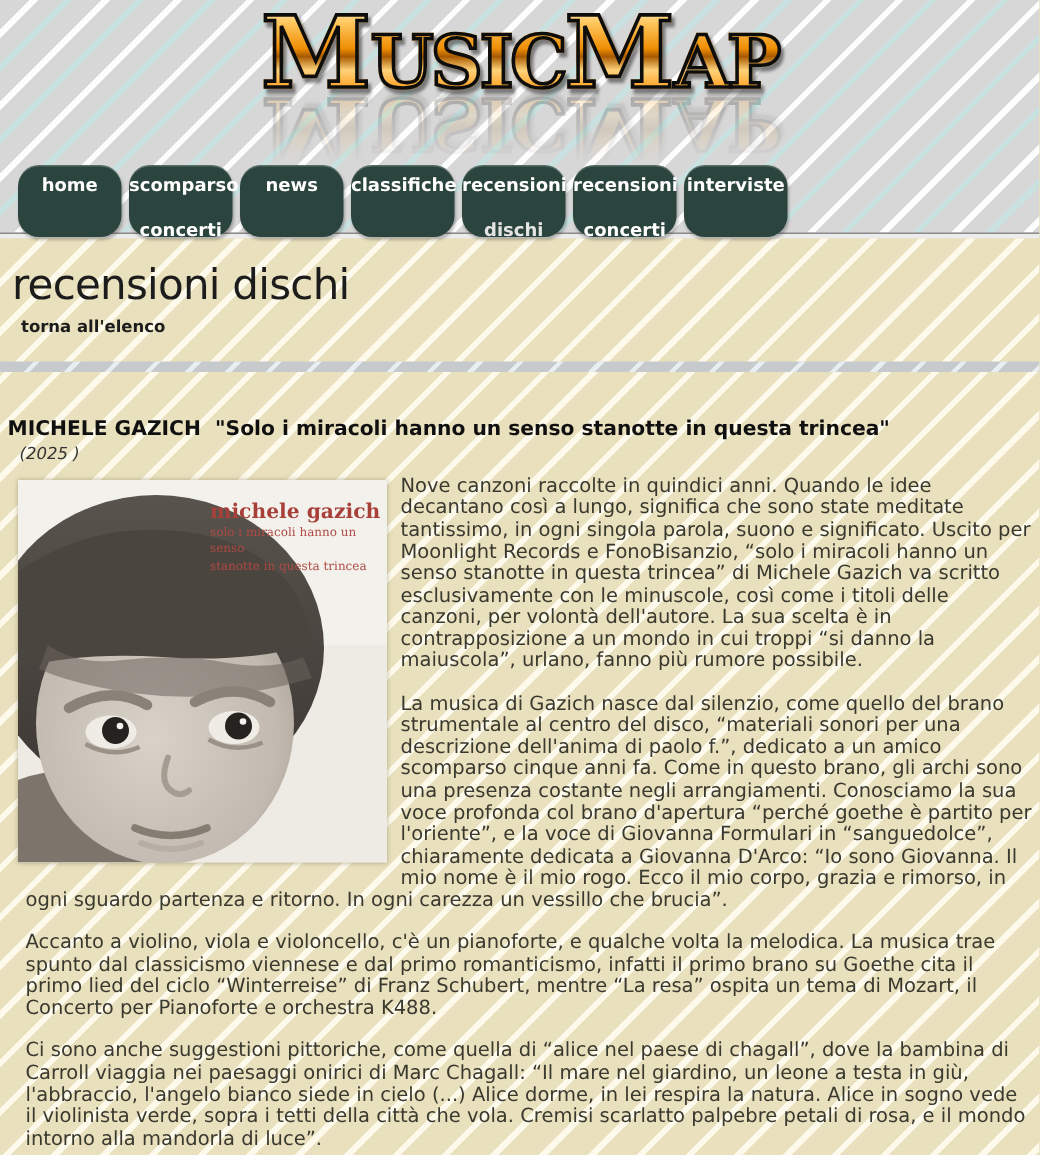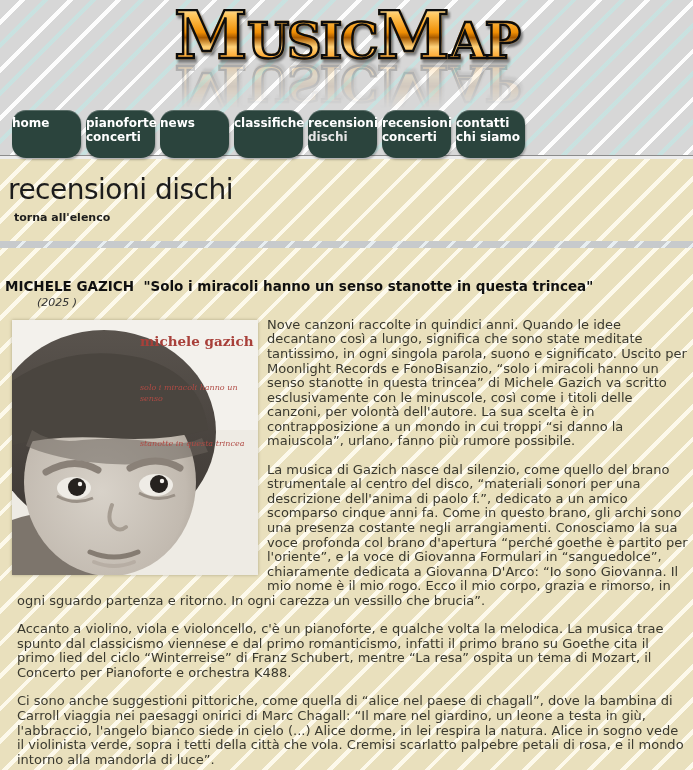--- a/index.html
+++ b/index.html
@@ -42,24 +42,24 @@
   .tagline{
     position:absolute;top:76px;left:0;width:100%;text-align:center;
     font-size:13px;font-weight:bold;letter-spacing:3px;color:#141414;
   }
 
   
   .tabs{position:absolute;top:110px;left:12px;display:flex;gap:5px;z-index:5;}
   .tab{
     width:69px;height:48px;background:#2b443d;border-radius:14px;
     color:#fff;font-weight:bold;font-size:12px;line-height:1.18;
-    text-align:left;padding-top:6px;box-sizing:border-box;cursor:pointer;
+    text-align:center;padding-top:6px;box-sizing:border-box;cursor:pointer;
     box-shadow:inset 0 1px 0 rgba(255,255,255,.22), 1px 2px 2px rgba(0,0,0,.25);
   }
-  .tab .l2{font-weight:bold;}
+  .tab .l2{font-weight:bold;margin-top:16px;}
   .tab.active .l2{color:#e5e5e5;}
 
   
   .content{
     position:relative;height:757px;
     background-color:#e9e0bd;
     background-image:repeating-linear-gradient(135deg,
       rgba(255,255,255,0) 0 19px, rgba(255,252,240,.9) 19px 23px);
   }
   .section-title{
@@ -74,38 +74,38 @@
     margin-top:16px;height:7px;width:100%;
     background:#c7cacc;
     background-image:repeating-linear-gradient(135deg,
       rgba(255,255,255,0) 0 16px, rgba(235,242,245,.9) 16px 19px);
   }
   .article{padding:0 4px 0 5px;}
   .article-heading{
     margin:30px 0 0 0;font-size:13.5px;font-weight:bold;color:#101010;line-height:1.25;
   }
   .article-year{
-    margin:1px 0 0 32px;font-size:11px;font-style:italic;color:#333;
+    margin:1px 0 0 8px;font-size:11px;font-style:italic;color:#333;
   }
   .review{margin-top:9px;font-size:13px;line-height:1.12;color:#3a392f;}
   .review p{margin:0 0 14px 12px;}
 
   
   .cover{
     float:left;width:246px;height:255px;margin:2px 9px 5px 7px;
     position:relative;background:#f2efe9;
     box-shadow:0 0 3px rgba(120,110,80,.5);
   }
   .cover svg{display:block;width:246px;height:255px;}
   .cover-text{
     position:absolute;top:14px;left:128px;width:114px;
     color:#a8403a;font-family:"DejaVu Serif","Liberation Serif",serif;
   }
   .cover-artist{font-size:13.5px;font-weight:bold;line-height:1.1;}
-  .cover-sub{font-size:8px;font-style:italic;line-height:1.45;color:#b04a44;margin-top:33px;}
+  .cover-sub{font-size:8px;line-height:1.45;color:#b04a44;}
 </style>
 </head>
 <body>
 
 <div class="page">
 
   <div class="header">
     <div class="logo-reflection">
       <span class="logo-text"><span class="seg-big">M</span><span class="seg-small">USIC</span><span class="seg-big">M</span><span class="seg-small">AP</span></span>
     </div>
@@ -114,42 +114,42 @@
     </div>
   </div>
   <div class="header-strip"></div>
 
   <nav class="tabs">
     <div class="tab">
       <div class="l1">home</div>
       <div class="l2"></div>
     </div>
     <div class="tab">
-      <div class="l1">pianoforte</div>
+      <div class="l1">scomparso</div>
       <div class="l2">concerti</div>
     </div>
     <div class="tab">
       <div class="l1">news</div>
       <div class="l2"></div>
     </div>
     <div class="tab">
       <div class="l1">classifiche</div>
       <div class="l2"></div>
     </div>
     <div class="tab active">
       <div class="l1">recensioni</div>
       <div class="l2">dischi</div>
     </div>
     <div class="tab">
       <div class="l1">recensioni</div>
       <div class="l2">concerti</div>
     </div>
     <div class="tab">
-      <div class="l1">contatti</div>
-      <div class="l2">chi siamo</div>
+      <div class="l1">interviste</div>
+      <div class="l2"></div>
     </div>
   </nav>
 
   <main class="content">
     <h1 class="section-title">recensioni dischi</h1>
     <a class="back-link">torna all'elenco</a>
 
     <div class="separator-band"></div>
 
     <article class="article">

